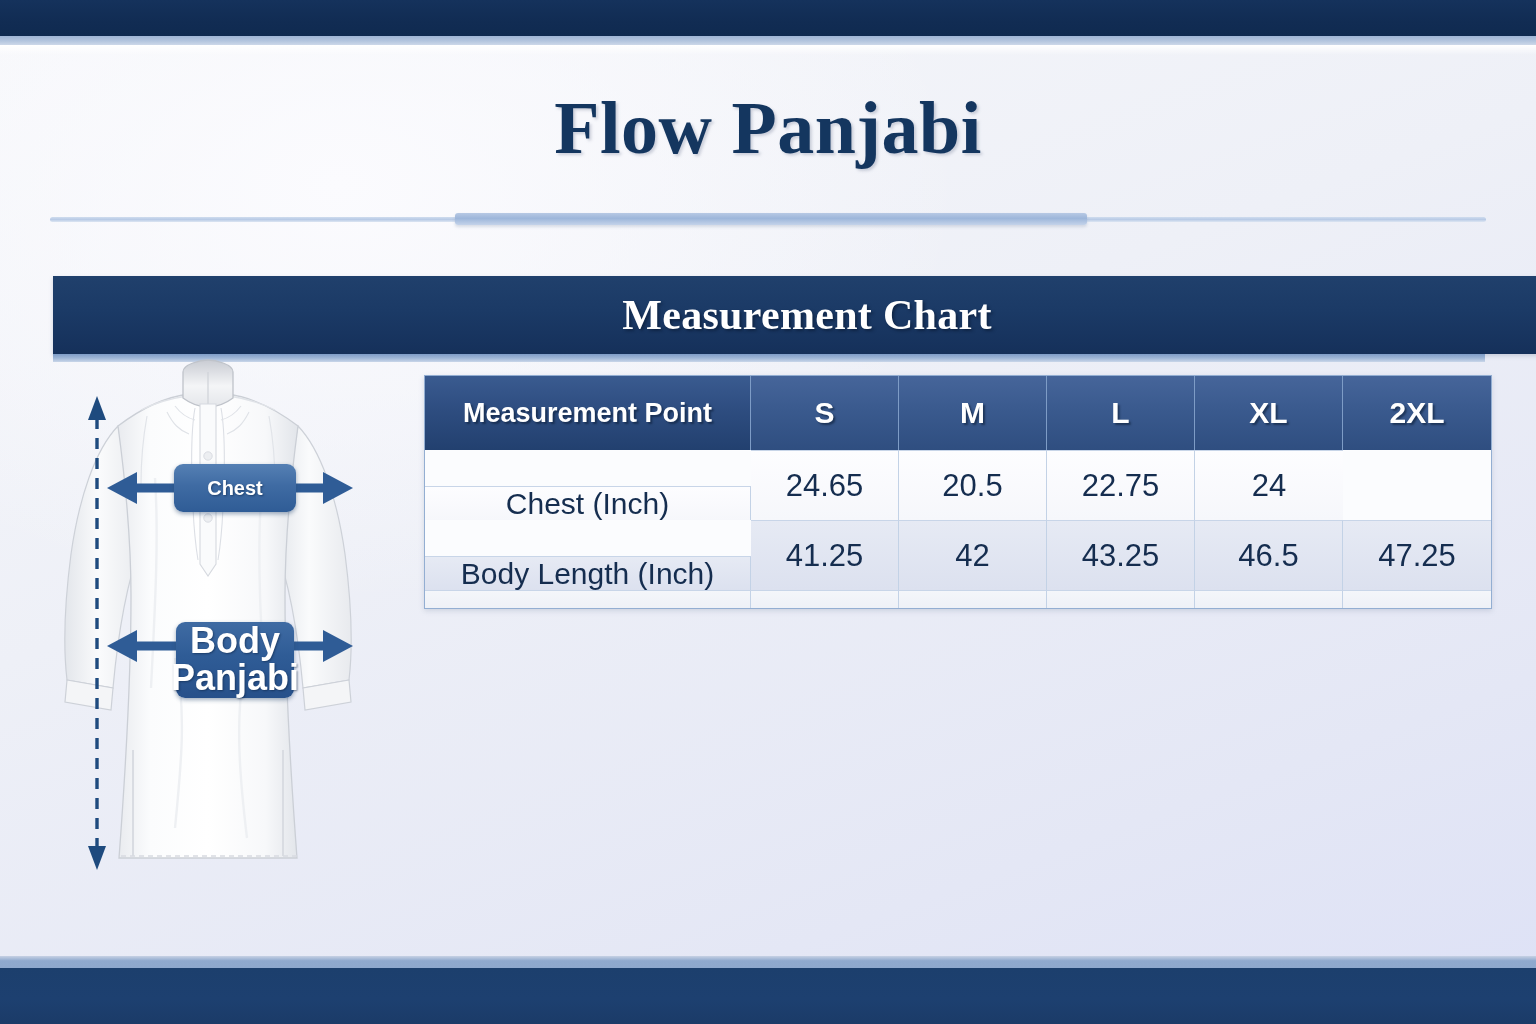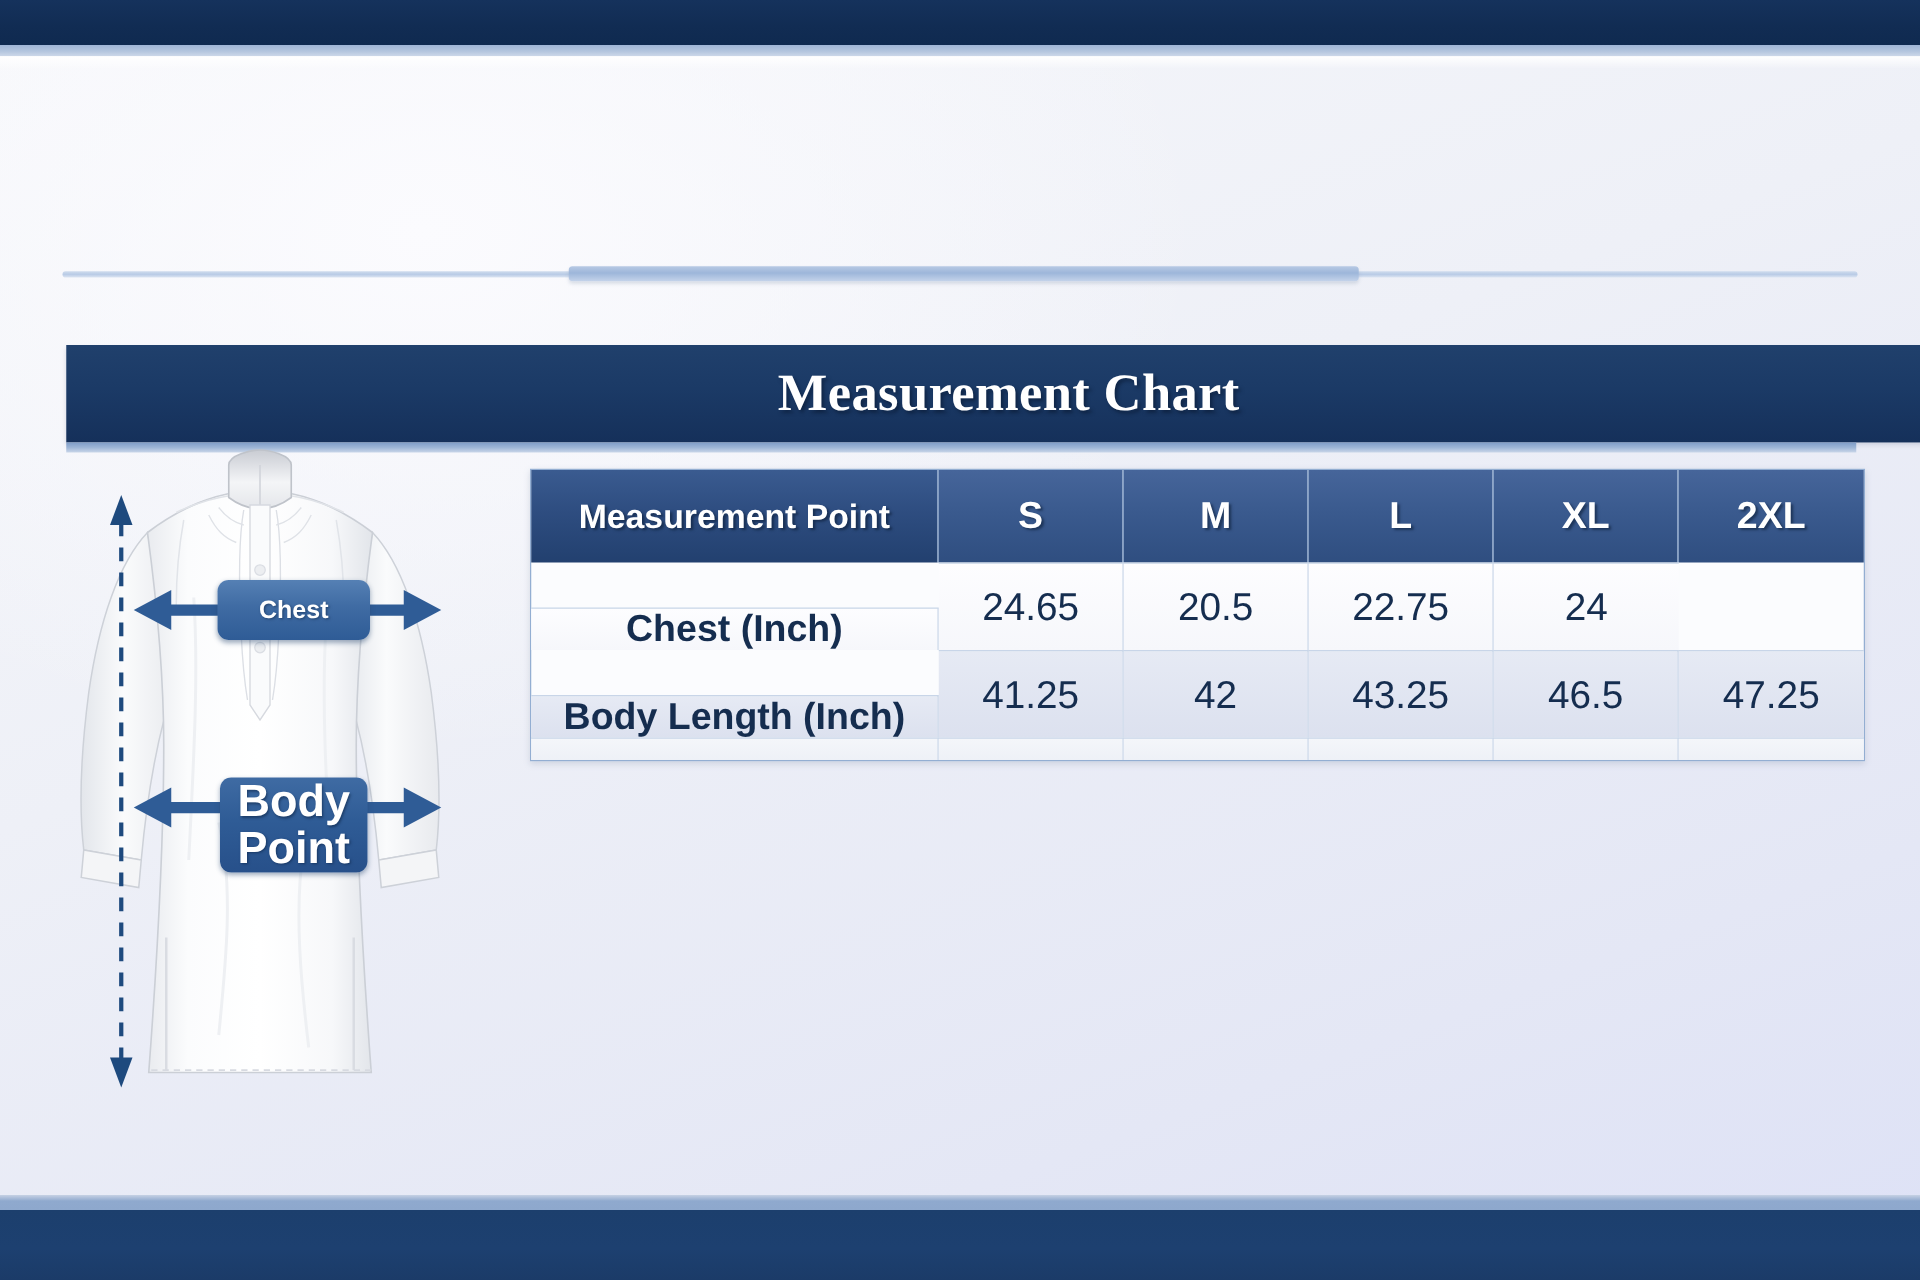--- a/index.html
+++ b/index.html
@@ -104,21 +104,21 @@
     background:linear-gradient(180deg,#fdfdff 0%, #f6f7fb 100%);
   }
   .tbody .row.even .cell{
     background:linear-gradient(180deg,#e6eaf4 0%, #dce1ef 100%);
   }
   .tbody .cell{
     border-right:1px solid #c3d2e6;border-top:1px solid #c8d5e8;
     color:#152d4f;font-size:31px;
   }
   .tbody .cell:last-child{border-right:none;}
-  .tbody .cell.first{font-weight:700;font-size:30px;margin-top:36px;}
+  .tbody .cell.first{font-weight:400;font-size:30px;margin-top:36px;}
   .tbody .row.pad{height:18px;}
   .tbody .row.pad .cell{
     background:linear-gradient(180deg,#f4f6fa 0%, #eef1f7 100%);
     border-top:1px solid #c8d5e8;
   }
 
   
   .garment{
     position:absolute;left:55px;top:358px;width:350px;height:540px;
   }
@@ -141,20 +141,21 @@
 </style>
 </head>
 <body>
 
 <div id="page">
 
   <div class="band-top"></div>
   <div class="band-top-strip"></div>
   <div class="band-top-glow"></div>
 
+  <div class="title">Flow Panjabi</div>
 
   <div class="rule-wrap">
     <div class="rule-thin"></div>
     <div class="rule-thick"></div>
   </div>
 
   <div class="chart-header">
     <div class="chart-header-text">Measurement Chart</div>
   </div>
   <div class="chart-header-strip"></div>
@@ -251,21 +252,21 @@
     </svg>
   </div>
 
   <div class="tag tag-chest">
     <span>Chest</span>
   </div>
 
   <div class="tag tag-body">
     <div>
       <span>Body</span>
-      <span>Point</span>
+      <span>Panjabi</span>
     </div>
   </div>
 
   <div class="table">
 
     <div class="row thead">
       <div class="cell c0 first">Measurement Point</div>
       <div class="cell c1">S</div>
       <div class="cell c2">M</div>
       <div class="cell c3">L</div>

